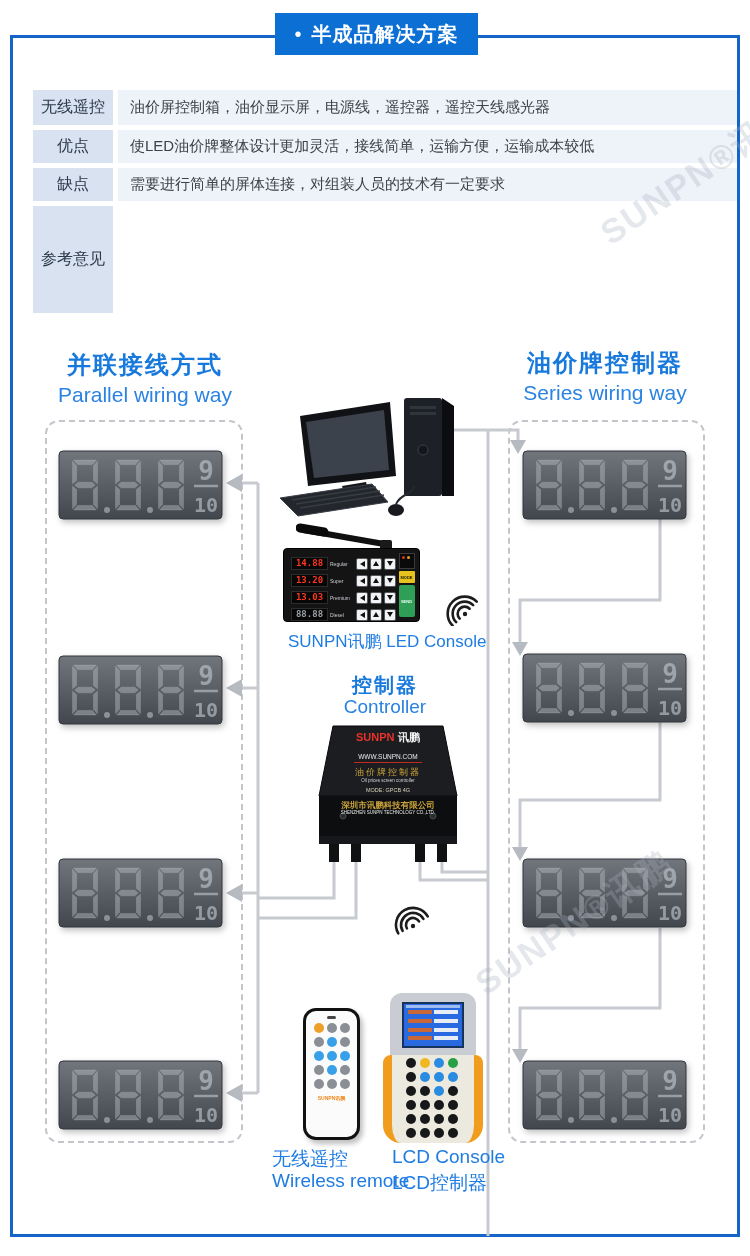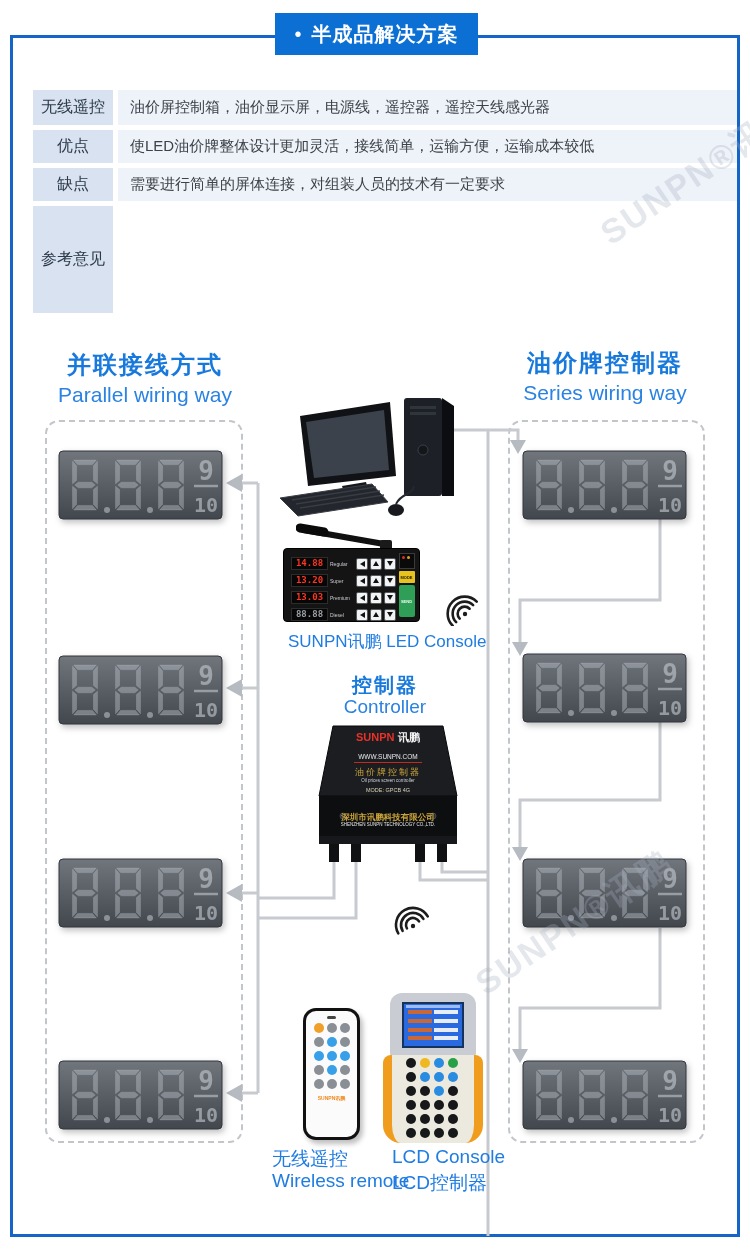--- a/index.html
+++ b/index.html
@@ -59,21 +59,21 @@
   .csend{width:16px;flex:1;background:#2f9e57;color:#eafff0;font:bold 4px "Liberation Sans",sans-serif;
          display:flex;align-items:center;justify-content:center;border-radius:2px;}
   
   .ctrl-text{position:absolute;left:323px;top:729px;width:130px;text-align:center;z-index:5;}
   .ctrl-text .l1{font-size:13px;font-weight:bold;color:#e8322a;line-height:15px;}
   .ctrl-text .l1 span{color:#f2f2f2;font-size:11px;}
   .ctrl-text .l2{font-size:6.5px;color:#e8e8e8;border-bottom:1px solid #c02a20;display:inline-block;padding:0 4px 1px;line-height:8px;}
   .ctrl-text .l3{font-size:9px;color:#c8a23a;letter-spacing:2px;margin-top:4px;line-height:11px;}
   .ctrl-text .l4{font-size:4.5px;color:#cfd2d8;line-height:6px;}
   .ctrl-text .l5{font-size:5.5px;color:#d8d0b8;margin-top:3px;line-height:7px;}
-  .ctrl-text .l6{font-size:8.5px;color:#c8a23a;font-weight:bold;margin-top:18px;line-height:10px;}
+  .ctrl-text .l6{font-size:8.5px;color:#c8a23a;font-weight:bold;margin-top:6px;line-height:10px;}
   .ctrl-text .l7{font-size:4.5px;color:#e8e8e8;line-height:6px;}
   
   .remote{position:absolute;left:303px;top:1008px;width:57px;height:132px;background:#111;
           border-radius:13px;padding:3px;box-sizing:border-box;z-index:4;box-shadow:3px 4px 5px rgba(0,0,0,.25);}
   .rinner{width:100%;height:100%;background:#fbfbfb;border-radius:10px;display:flex;flex-direction:column;
           align-items:center;padding-top:5px;box-sizing:border-box;}
   .rspk{width:9px;height:3px;background:#444;border-radius:2px;margin-bottom:4px;}
   .rrow{display:flex;gap:3px;margin-bottom:4px;}
   .rdot{width:10px;height:10px;border-radius:50%;}
   .rlogo{font-size:5px;color:#f08a1e;margin-top:2px;font-weight:bold;}

